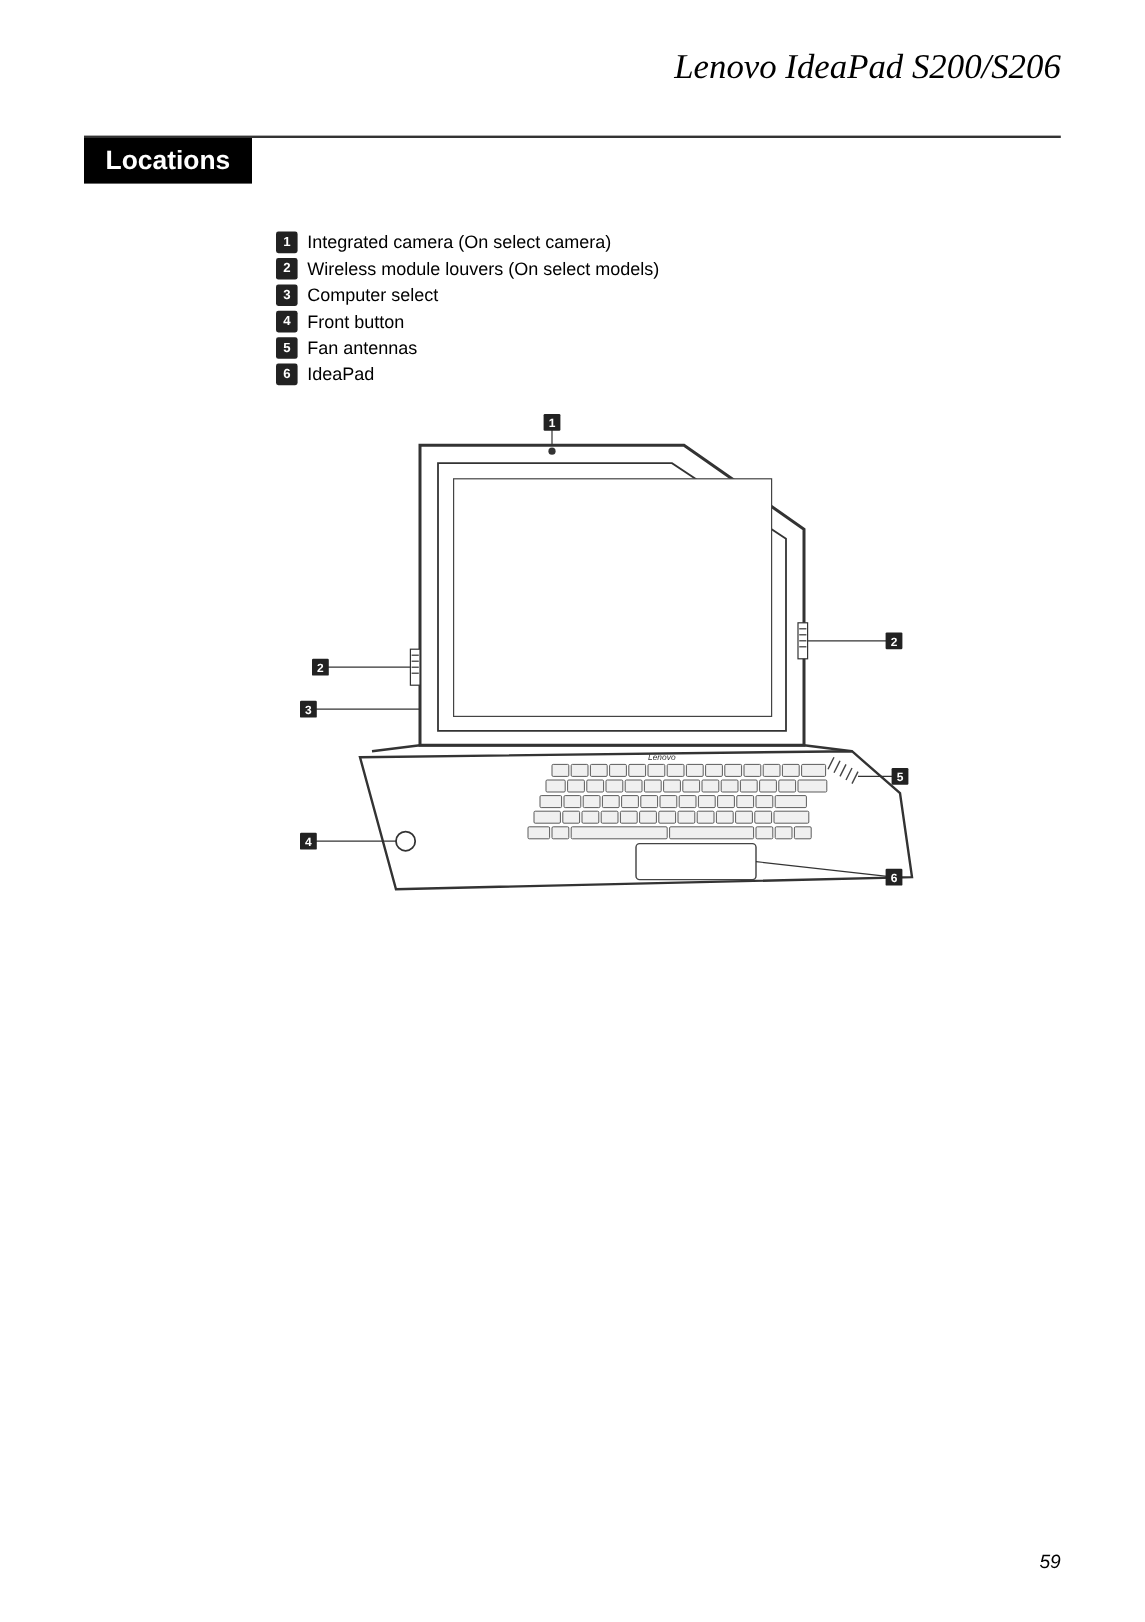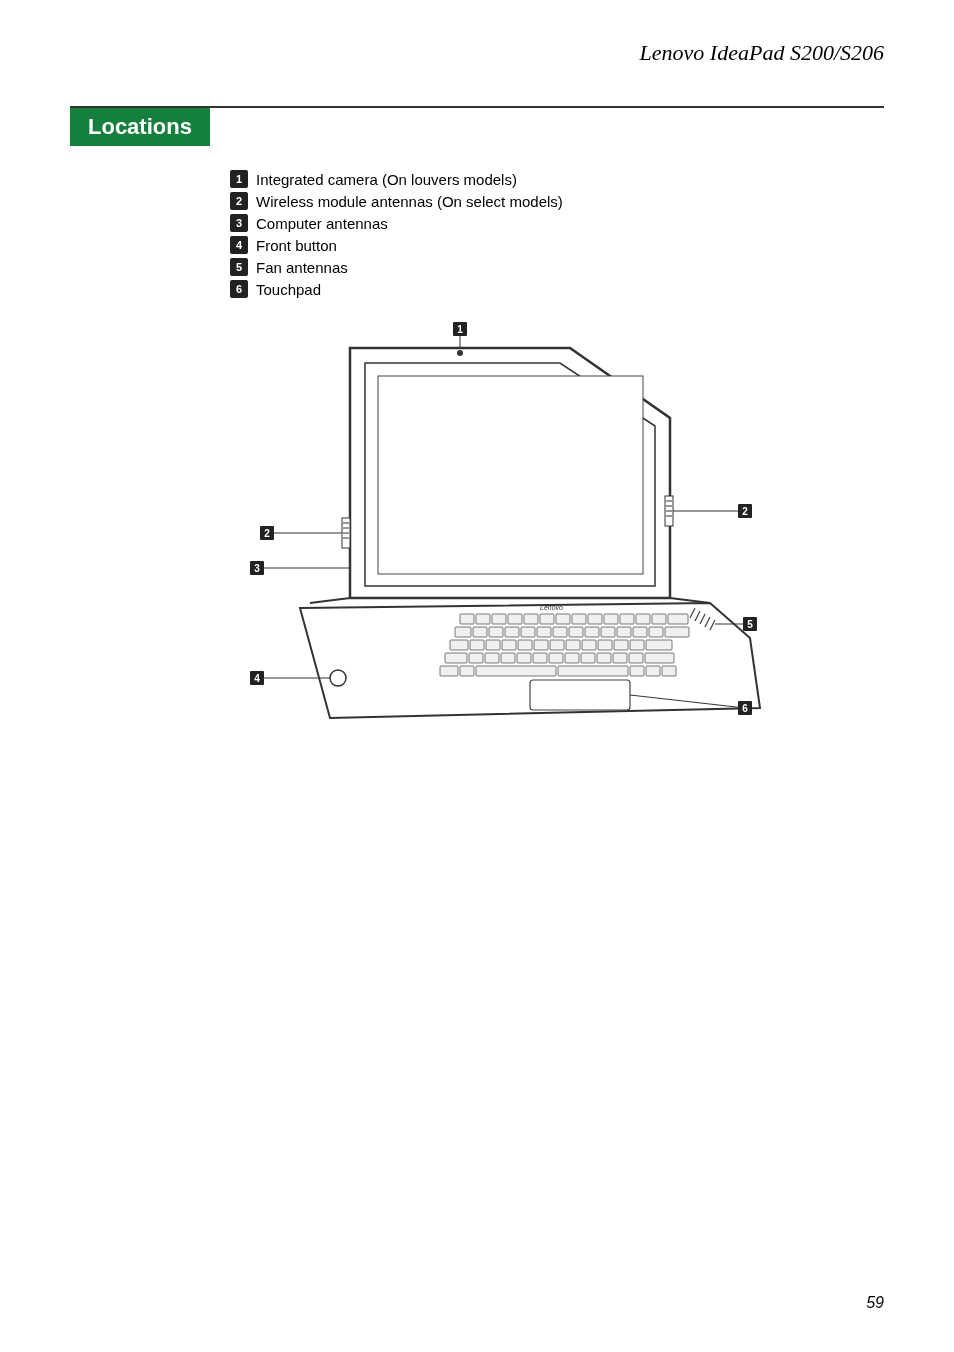--- a/index.html
+++ b/index.html
@@ -14,33 +14,33 @@
     .page {
       width: 954px;
       min-height: 1352px;
       padding: 40px 70px;
       position: relative;
     }
 
     .header-title {
       text-align: right;
       font-style: italic;
-      font-size: 22px;
+      font-size: 29px;
       margin-bottom: 30px;
       padding-bottom: 10px;
     }
 
     .section-header {
-      background: #15803d;
+      background: #000000;
       color: #ffffff;
       display: inline-block;
       padding: 6px 18px;
       font-size: 22px;
       font-weight: bold;
-      margin-bottom: 8px;
+      margin-bottom: 24px;
       font-family: Arial, sans-serif;
     }
 
     .subsection-title {
       font-size: 20px;
       font-weight: bold;
       text-align: center;
       margin-bottom: 14px;
       margin-left: 120px;
       font-family: Arial, sans-serif;
@@ -116,41 +116,41 @@
   </div>
 
   <div class="section-banner">
     <span class="section-header">Locations</span>
   </div>
 
 
   <ul class="item-list">
     <li>
       <span class="num-badge">1</span>
-      <span>Integrated camera (On louvers models)</span>
+      <span>Integrated camera (On select camera)</span>
     </li>
     <li>
       <span class="num-badge">2</span>
-      <span>Wireless module antennas (On select models)</span>
+      <span>Wireless module louvers (On select models)</span>
     </li>
     <li>
       <span class="num-badge">3</span>
-      <span>Computer antennas</span>
+      <span>Computer select</span>
     </li>
     <li>
       <span class="num-badge">4</span>
       <span>Front button</span>
     </li>
     <li>
       <span class="num-badge">5</span>
       <span>Fan antennas</span>
     </li>
     <li>
       <span class="num-badge">6</span>
-      <span>Touchpad</span>
+      <span>IdeaPad</span>
     </li>
   </ul>
 
   <div class="diagram-container">
     <svg viewBox="0 0 620 420" class="laptop-svg" xmlns="http://www.w3.org/2000/svg">
 
       <path d="M200,30 L420,30 L520,100 L520,280 L200,280 Z" fill="white" stroke="#333" stroke-width="2.5"></path>
 
       <path d="M215,45 L410,45 L505,108 L505,268 L215,268 Z" fill="white" stroke="#333" stroke-width="1.5"></path>
 

